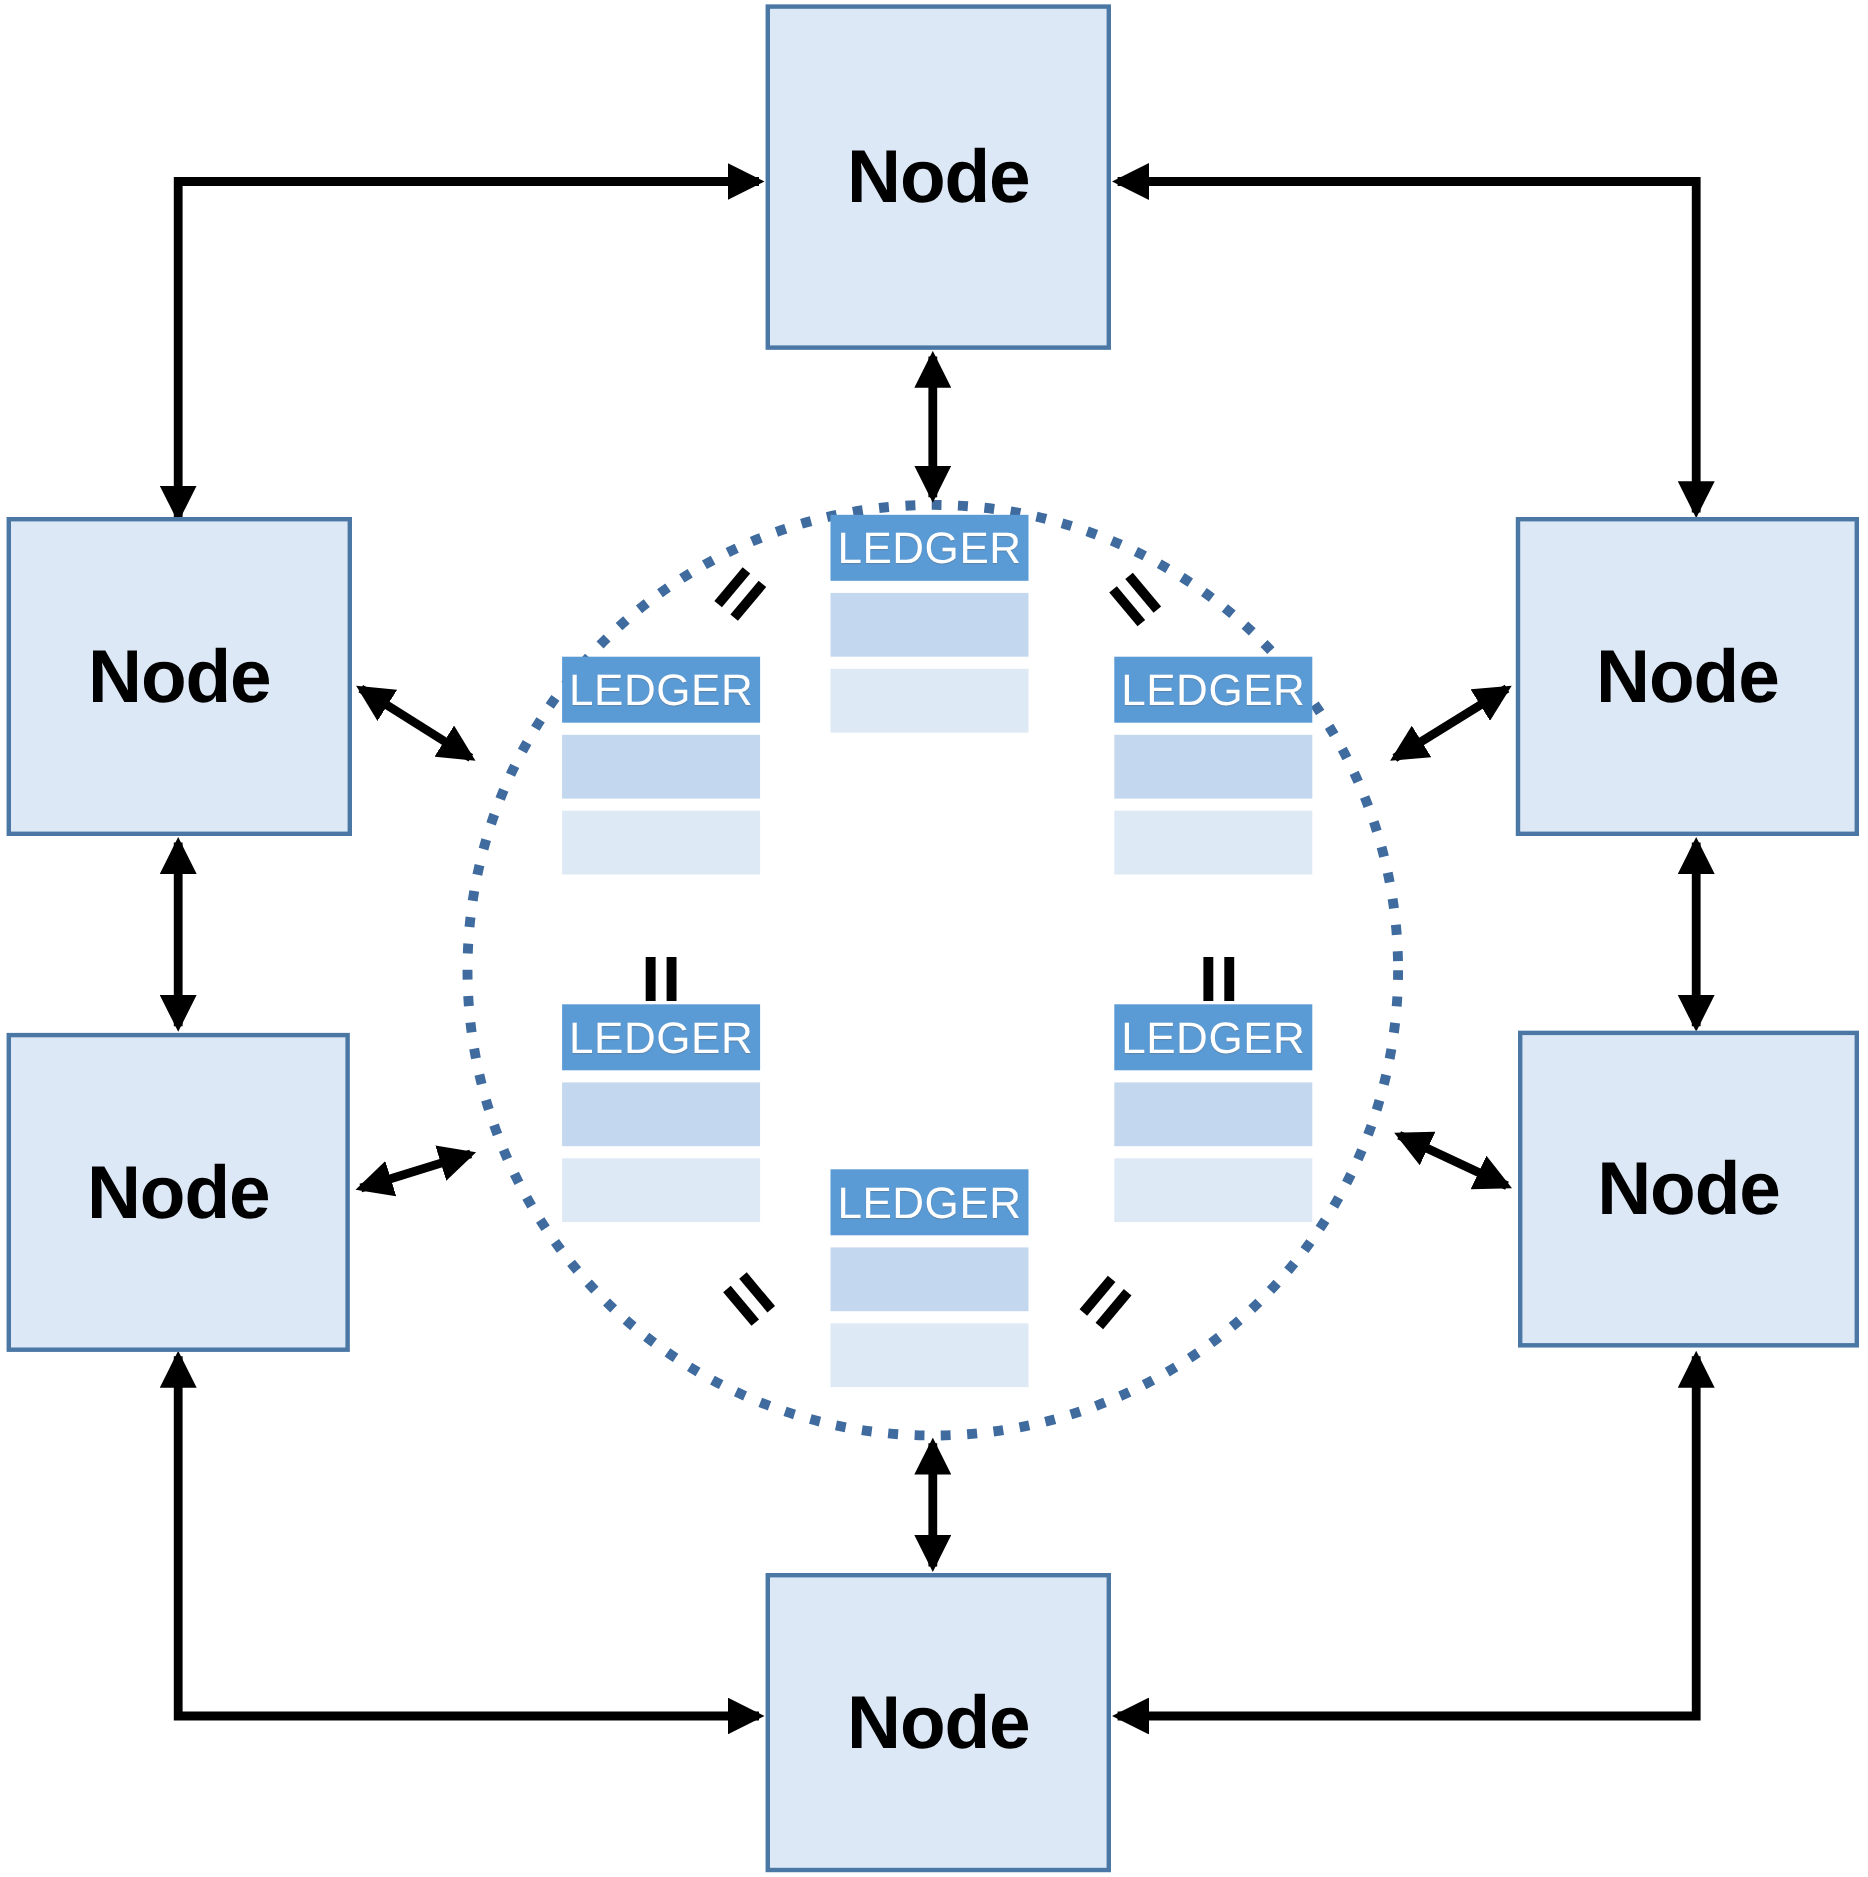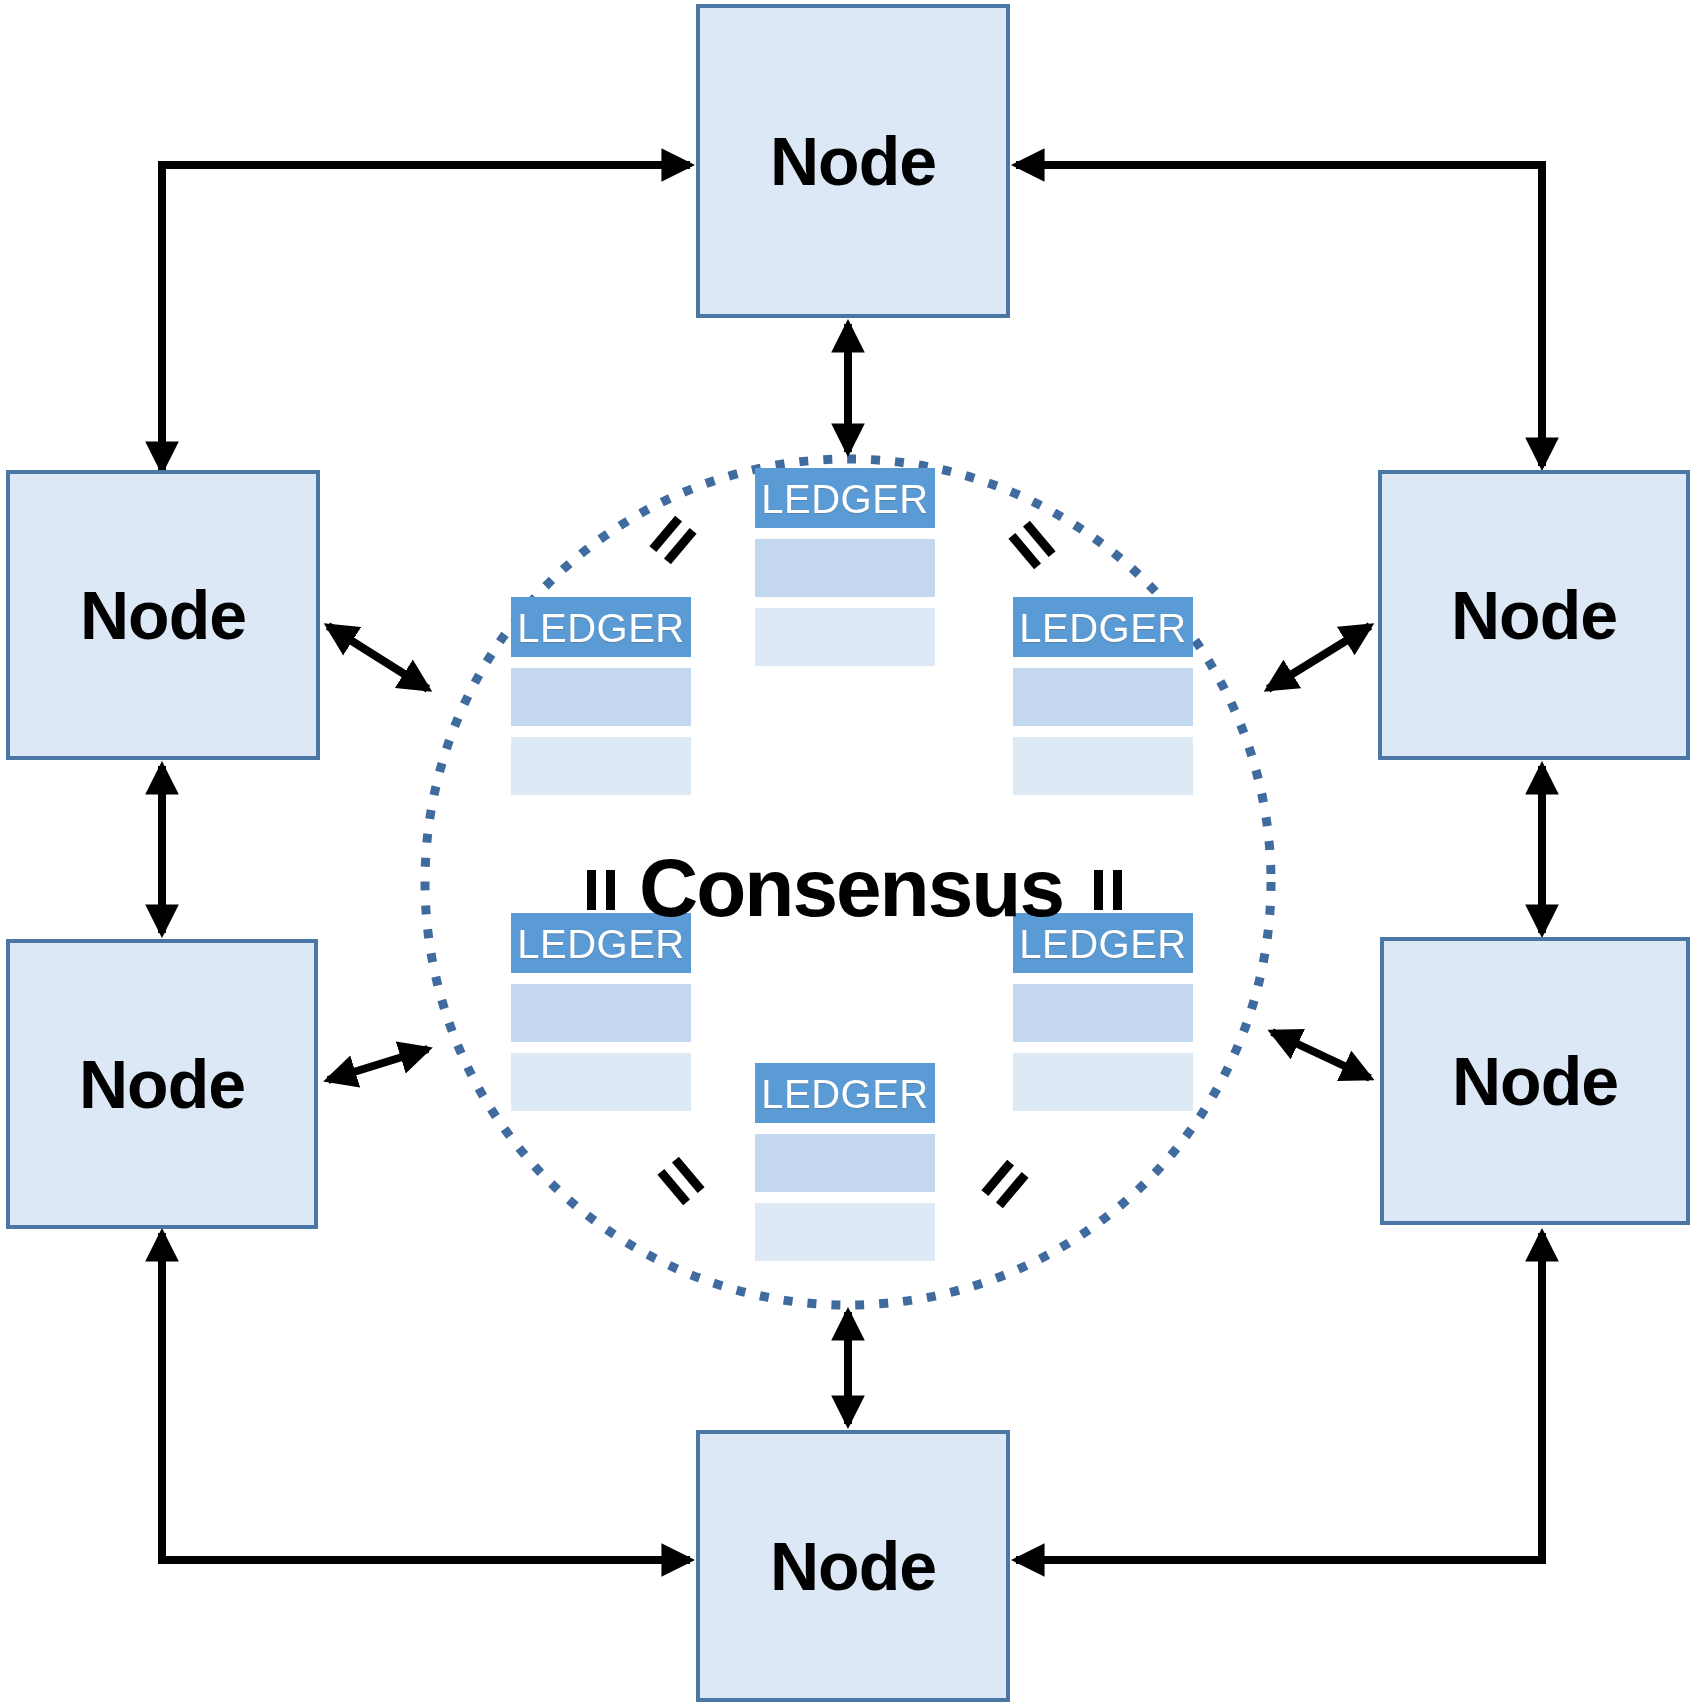--- a/index.html
+++ b/index.html
@@ -187,15 +187,14 @@
   </div>
   <div class="eq" style="left:661px; top:1167px; transform:rotate(50deg);">
     <div class="bar"></div>
     <div class="bar"></div>
   </div>
   <div class="eq" style="left:985px; top:1170px; transform:rotate(-50deg);">
     <div class="bar"></div>
     <div class="bar"></div>
   </div>
 
-  <div class="consensus">Consensus</div>
 
 </div>
 
 </body></html>

